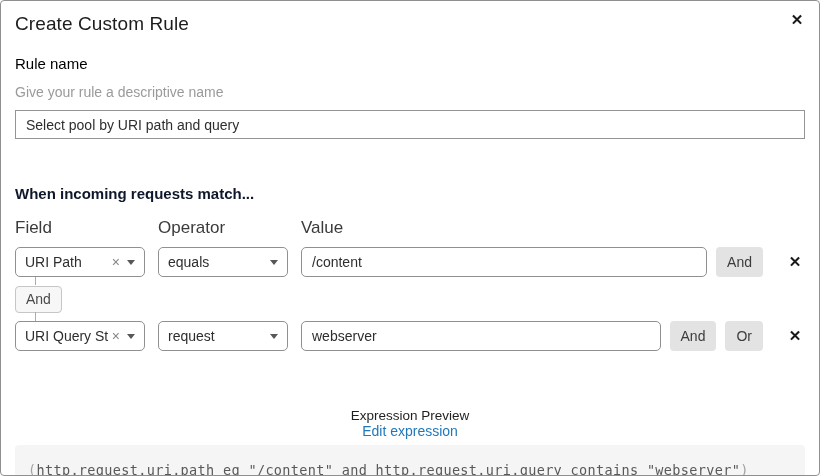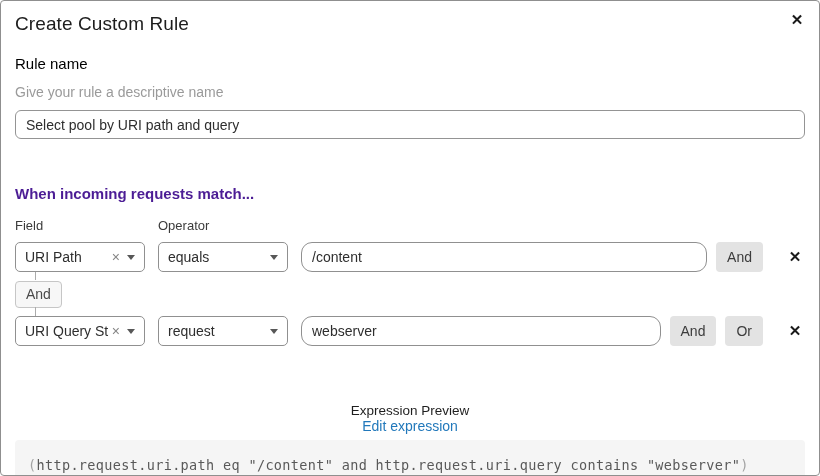--- a/index.html
+++ b/index.html
@@ -51,40 +51,40 @@
   .rule-name-hint {
     margin-top: 12px;
     font-size: 14px;
     color: #9a9a9a;
   }
   .rule-name-input {
     margin-top: 10px;
     width: 100%;
     height: 29px;
     border: 1px solid #949494;
-    border-radius: 6px;
+    border-radius: 0;
     padding: 0 10px;
     font-family: "Liberation Sans", sans-serif;
     font-size: 14px;
     color: #2e2e2e;
     outline: none;
   }
 
   
   .match-heading {
     margin-top: 46px;
     font-size: 15px;
     font-weight: bold;
-    color: #4c1d95;
+    color: #0f172a;
   }
   .row-labels {
     display: flex;
     margin-top: 16px;
     margin-bottom: 9px;
-    font-size: 13px;
+    font-size: 17px;
     color: #3b3b3b;
   }
   .col-field { width: 143px; }
   .col-operator { width: 143px; }
   .col-value { flex: 1; }
 
   .cond-row {
     display: flex;
     align-items: stretch;
     height: 30px;
@@ -118,21 +118,21 @@
     width: 0; height: 0;
     border-left: 4px solid transparent;
     border-right: 4px solid transparent;
     border-top: 5px solid #575757;
     flex-shrink: 0;
   }
   .value-input {
     flex: 1;
     min-width: 0;
     border: 1px solid #909090;
-    border-radius: 11px;
+    border-radius: 5px;
     padding: 0 10px;
     font-family: "Liberation Sans", sans-serif;
     font-size: 14px;
     color: #2e2e2e;
     outline: none;
   }
   .logic-btn {
     margin-left: 9px;
     height: 100%;
     border: none;
@@ -234,20 +234,21 @@
 
     <div class="rule-name-label">Rule name</div>
     <div class="rule-name-hint">Give your rule a descriptive name</div>
     <input class="rule-name-input" type="text" value="Select pool by URI path and query" style="">
 
     <div class="match-heading">When incoming requests match...</div>
 
     <div class="row-labels">
       <div class="col-field">Field</div>
       <div class="col-operator">Operator</div>
+      <div class="col-value">Value</div>
     </div>
 
     
     <div class="cond-row">
       <div class="select">
         <span class="select-label">URI Path</span>
         <span class="select-clear">×</span>
         <span class="caret"></span>
       </div>
       <div class="select">

